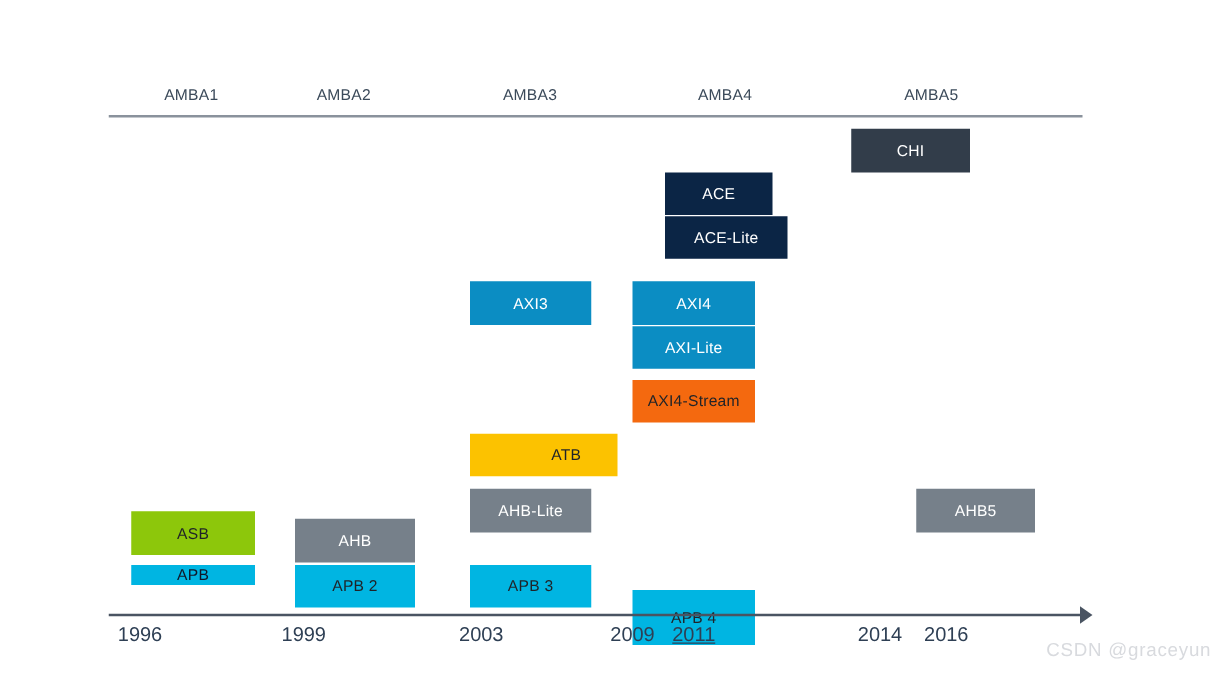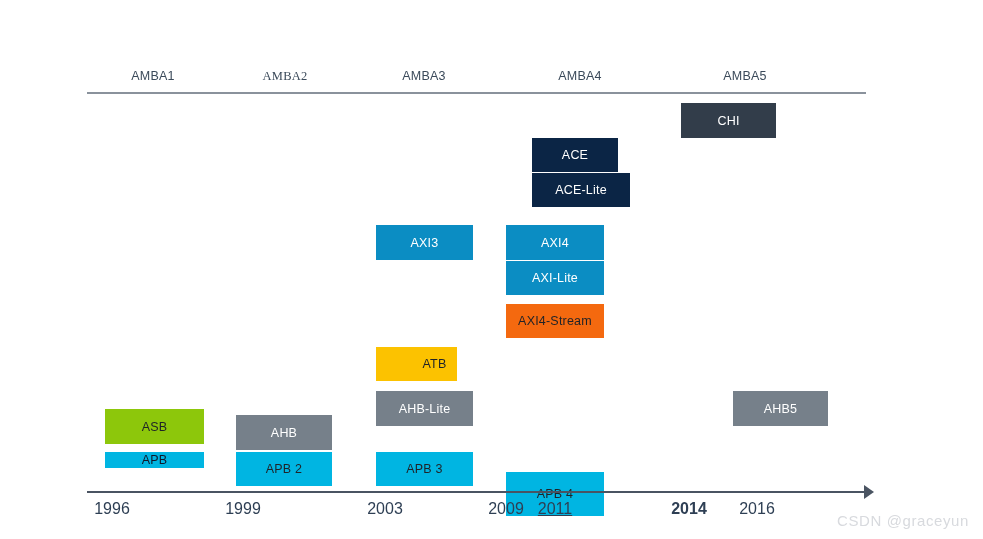--- a/index.html
+++ b/index.html
@@ -93,54 +93,54 @@
     white-space: nowrap;
   }
 </style>
 </head>
 <body>
 
 <div id="canvas">
 
   <div id="era-labels">
       <div class="era-label" style="left: 153px; top: 69px;">AMBA1</div>
-      <div class="era-label" style="left: 285px; top: 69px; font-family: Liberation Serif, serif;">AMBA2</div>
+      <div class="era-label" style="left: 275px; top: 69px;">AMBA2</div>
       <div class="era-label" style="left: 424px; top: 69px;">AMBA3</div>
       <div class="era-label" style="left: 580px; top: 69px;">AMBA4</div>
       <div class="era-label" style="left: 745px; top: 69px;">AMBA5</div>
     </div>
 
   <div class="top-rule"></div>
 
   <div id="boxes">
       <div class="box" style="left: 681px; top: 103px; width: 95px; height: 35px; background: rgb(50, 61, 74); color: rgb(255, 255, 255);">CHI</div>
       <div class="box" style="left: 532px; top: 138px; width: 86px; height: 34px; background: rgb(11, 37, 69); color: rgb(255, 255, 255);">ACE</div>
       <div class="box" style="left: 532px; top: 173px; width: 98px; height: 34px; background: rgb(11, 37, 69); color: rgb(255, 255, 255);">ACE-Lite</div>
       <div class="box" style="left: 376px; top: 225px; width: 97px; height: 35px; background: rgb(11, 141, 195); color: rgb(255, 255, 255);">AXI3</div>
       <div class="box" style="left: 506px; top: 225px; width: 98px; height: 35px; background: rgb(11, 141, 195); color: rgb(255, 255, 255);">AXI4</div>
       <div class="box" style="left: 506px; top: 261px; width: 98px; height: 34px; background: rgb(11, 141, 195); color: rgb(255, 255, 255);">AXI-Lite</div>
       <div class="box" style="left: 506px; top: 304px; width: 98px; height: 34px; background: rgb(244, 105, 15); color: rgb(31, 35, 40);">AXI4-Stream</div>
-      <div class="box" style="left: 376px; top: 347px; width: 81px; height: 34px; background: rgb(252, 194, 0); color: rgb(31, 35, 40); padding-left: 36px;">ATB</div>
+      <div class="box" style="left: 376px; top: 347px; width: 118px; height: 34px; background: rgb(252, 194, 0); color: rgb(31, 35, 40); padding-left: 36px;">ATB</div>
       <div class="box" style="left: 236px; top: 391px; width: 96px; height: 35px; background: rgb(118, 128, 138); color: rgb(255, 255, 255); margin-top: 24px;">AHB</div>
       <div class="box" style="left: 376px; top: 391px; width: 97px; height: 35px; background: rgb(118, 128, 138); color: rgb(255, 255, 255);">AHB-Lite</div>
       <div class="box" style="left: 733px; top: 391px; width: 95px; height: 35px; background: rgb(118, 128, 138); color: rgb(255, 255, 255);">AHB5</div>
       <div class="box" style="left: 105px; top: 409px; width: 99px; height: 35px; background: rgb(141, 199, 11); color: rgb(31, 35, 40);">ASB</div>
       <div class="box" style="left: 105px; top: 452px; width: 99px; height: 16px; background: rgb(0, 181, 226); color: #0f172a;">APB</div>
       <div class="box" style="left: 236px; top: 452px; width: 96px; height: 34px; background: rgb(0, 181, 226); color: rgb(31, 35, 40);">APB 2</div>
       <div class="box" style="left: 376px; top: 452px; width: 97px; height: 34px; background: rgb(0, 181, 226); color: rgb(31, 35, 40);">APB 3</div>
       <div class="box" style="left: 506px; top: 452px; width: 98px; height: 44px; background: rgb(0, 181, 226); color: rgb(31, 35, 40); margin-top: 20px;">APB 4</div>
     </div>
 
   <div class="axis-line"></div>
   <div class="axis-arrow"></div>
 
   <div id="year-labels">
       <div class="year-label" style="left: 112px;">1996</div>
       <div class="year-label" style="left: 243px;">1999</div>
       <div class="year-label" style="left: 385px;">2003</div>
       <div class="year-label" style="left: 506px;">2009</div>
       <div class="year-label" style="left: 555px; text-decoration: underline;">2011</div>
-      <div class="year-label" style="left: 689px; font-weight: bold;">2014</div>
+      <div class="year-label" style="left: 704px;">2014</div>
       <div class="year-label" style="left: 757px;">2016</div>
     </div>
 
   <div class="watermark">CSDN @graceyun</div>
 </div>
 
 </body></html>

